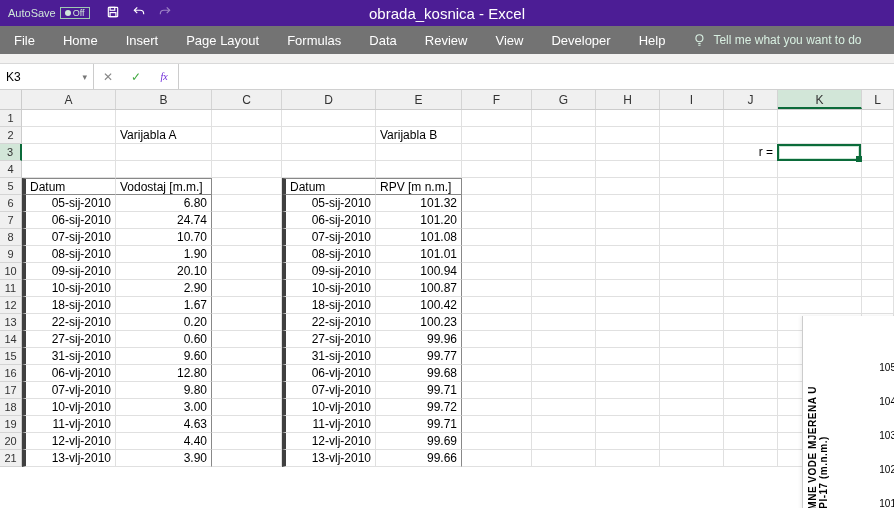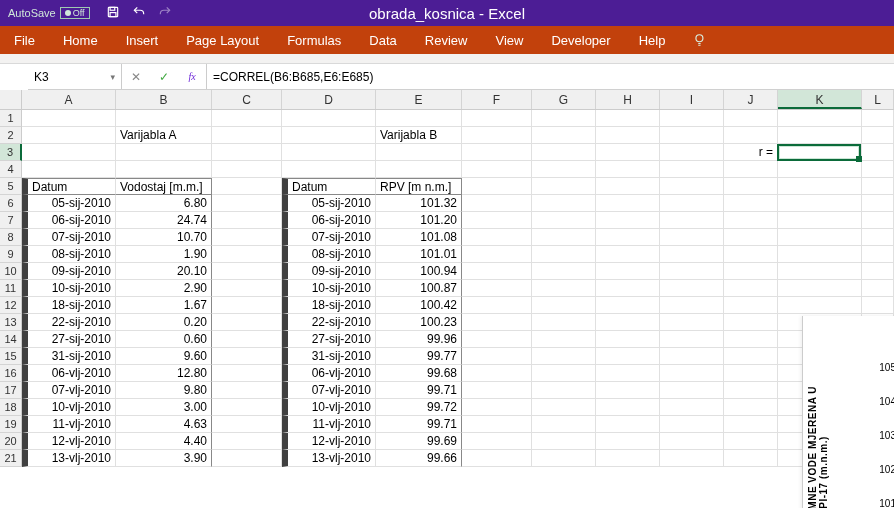--- a/index.html
+++ b/index.html
@@ -8,29 +8,29 @@
 
 .titlebar { height: 26px; background: #4c1d95; display: flex; align-items: center; color: #fff; font-size: 11px; }
 .autosave { display: flex; align-items: center; gap: 4px; padding: 0 8px; color: #cfe7d9; }
 .autosave-pill { border: 1px solid #9fcab1; border-radius: 0; padding: 0 4px; font-size: 9px; display: flex; align-items: center; gap: 2px; }
 .qat { display: flex; align-items: center; gap: 12px; padding-left: 8px; }
 .qat svg { width: 14px; height: 14px; }
 .title-center { position: absolute; left: 50%; transform: translateX(-50%); font-size: 15px; color: #fff; }
 .title-center .bold { font-weight: 400; }
 
 
-.ribbon { height: 28px; background: #c2410c; display: flex; align-items: center; padding-left: 14px; gap: 28px; color: #fff; font-size: 13px; }
+.ribbon { height: 28px; background: #737373; display: flex; align-items: center; padding-left: 14px; gap: 28px; color: #fff; font-size: 13px; }
 .ribbon .tab { cursor: pointer; }
 .tellme { display: flex; align-items: center; gap: 6px; color: #d8efe1; font-size: 12px; }
 .tellme svg { width: 14px; height: 14px; }
 
 .ribbon-gap { height: 10px; background: #f3f2f1; border-bottom: 1px solid #d9d9d9; }
 
 
-.formulabar { height: 26px; background: #fff; border-bottom: 1px solid #d0d0d0; display: flex; align-items: stretch; margin-left: 28px; }
+.formulabar { height: 26px; background: #fff; border-bottom: 1px solid #d0d0d0; display: flex; align-items: stretch; }
 .namebox { width: 94px; border-right: 1px solid #ccc; display: flex; align-items: center; padding: 0 6px; font-size: 12px; justify-content: space-between; }
 .namebox .dd { font-size: 9px; color: #777; }
 .fnbtns { display: flex; align-items: center; border-right: 1px solid #ccc; }
 .fnbtns .btn { width: 28px; display: flex; align-items: center; justify-content: center; color: #888; font-size: 12px; }
 .fnbtns .btn.check { color: #4a4; }
 .fnbtns .fx { font-style: italic; font-family: "Times New Roman", serif; font-size: 10px; color: #6d28d9; }
 .formula { flex: 1; display: flex; align-items: center; padding: 0 6px; font-size: 12px; }
 
 
 .collabels { height: 20px; background: #f0f0f0; border-bottom: 1px solid #ccc; display: flex; }
@@ -43,21 +43,21 @@
 .wJ { width: 54px; } .wK { width: 84px; } .wL { width: 32px; }
 
 
 .grid { position: relative; }
 .row { display: flex; height: 17px; }
 .rhead { width: 22px; background: #f0f0f0; border-right: 1px solid #ccc; border-bottom: 1px solid #d4d4d4; font-size: 11px; color: #333; text-align: center; line-height: 17px; }
 .rhead.sel { background: #d2e6d8; border-right: 2px solid #0b6b3a; }
 .cell { border-right: 1px solid #e0e0e0; border-bottom: 1px solid #e0e0e0; font-size: 12px; line-height: 17px; padding: 0 4px; overflow: hidden; white-space: nowrap; }
 .tl { text-align: left; } .tr { text-align: right; }
 .b-top { border-top: 1px solid #888; } .b-bot { border-bottom: 1px solid #888 !important; }
-.b-left { border-left: 6px solid #404040; } .b-right { border-right: 1px solid #888 !important; }
+.b-left { border-left: 4px solid #404040; } .b-right { border-right: 1px solid #888 !important; }
 
 
 .activecell { position: absolute; border: 2px solid #0b6b3a; background: #fff; box-shadow: 0 0 0 1px #cbe6d5 inset; }
 .activecell .handle { position: absolute; right: -3px; bottom: -3px; width: 6px; height: 6px; background: #0b6b3a; }
 
 
 .floatchart { position: absolute; right: -6px; top: 206px; width: 98px; height: 300px; background: #fff; border-left: 1px solid #ccc; box-shadow: -1px 0 4px rgba(0,0,0,0.08); }
 .floatchart .vert { position: absolute; left: 4px; top: 70px; writing-mode: vertical-rl; transform: rotate(180deg); font-size: 10px; font-weight: bold; letter-spacing: 0.5px; }
 .floatchart .tick { position: absolute; right: 4px; font-size: 10px; }
 </style>
@@ -103,37 +103,35 @@
   <span class="tab">Data</span>
   <span class="tab">Review</span>
   <span class="tab">View</span>
   <span class="tab">Developer</span>
   <span class="tab">Help</span>
   <span class="tellme">
     <svg viewBox="0 0 24 24" fill="none" stroke="#d8efe1" stroke-width="2">
         <circle cx="11" cy="9" r="6"></circle>
         <path d="M9 18h4M9 21h4"></path>
       </svg>
+    <span>Tell me what you want to do</span>
   </span>
 </div>
 
 <div class="ribbon-gap"></div>
 
 <div class="formulabar">
   <div class="namebox">
     <span>K3</span>
     <span class="dd">▾</span>
   </div>
   <div class="fnbtns">
     <div class="btn">✕</div>
     <div class="btn check">✓</div>
     <div class="btn fx">fx</div>
-  </div>
-  <div class="formula">
-    <span>=CORREL(B6:B685,E6:E685)</span>
   </div>
 </div>
 
 <div class="collabels">
   <div class="corner"></div>
   <div class="col wA">A</div>
   <div class="col wB">B</div>
   <div class="col wC">C</div>
   <div class="col wD">D</div>
   <div class="col wE">E</div>

